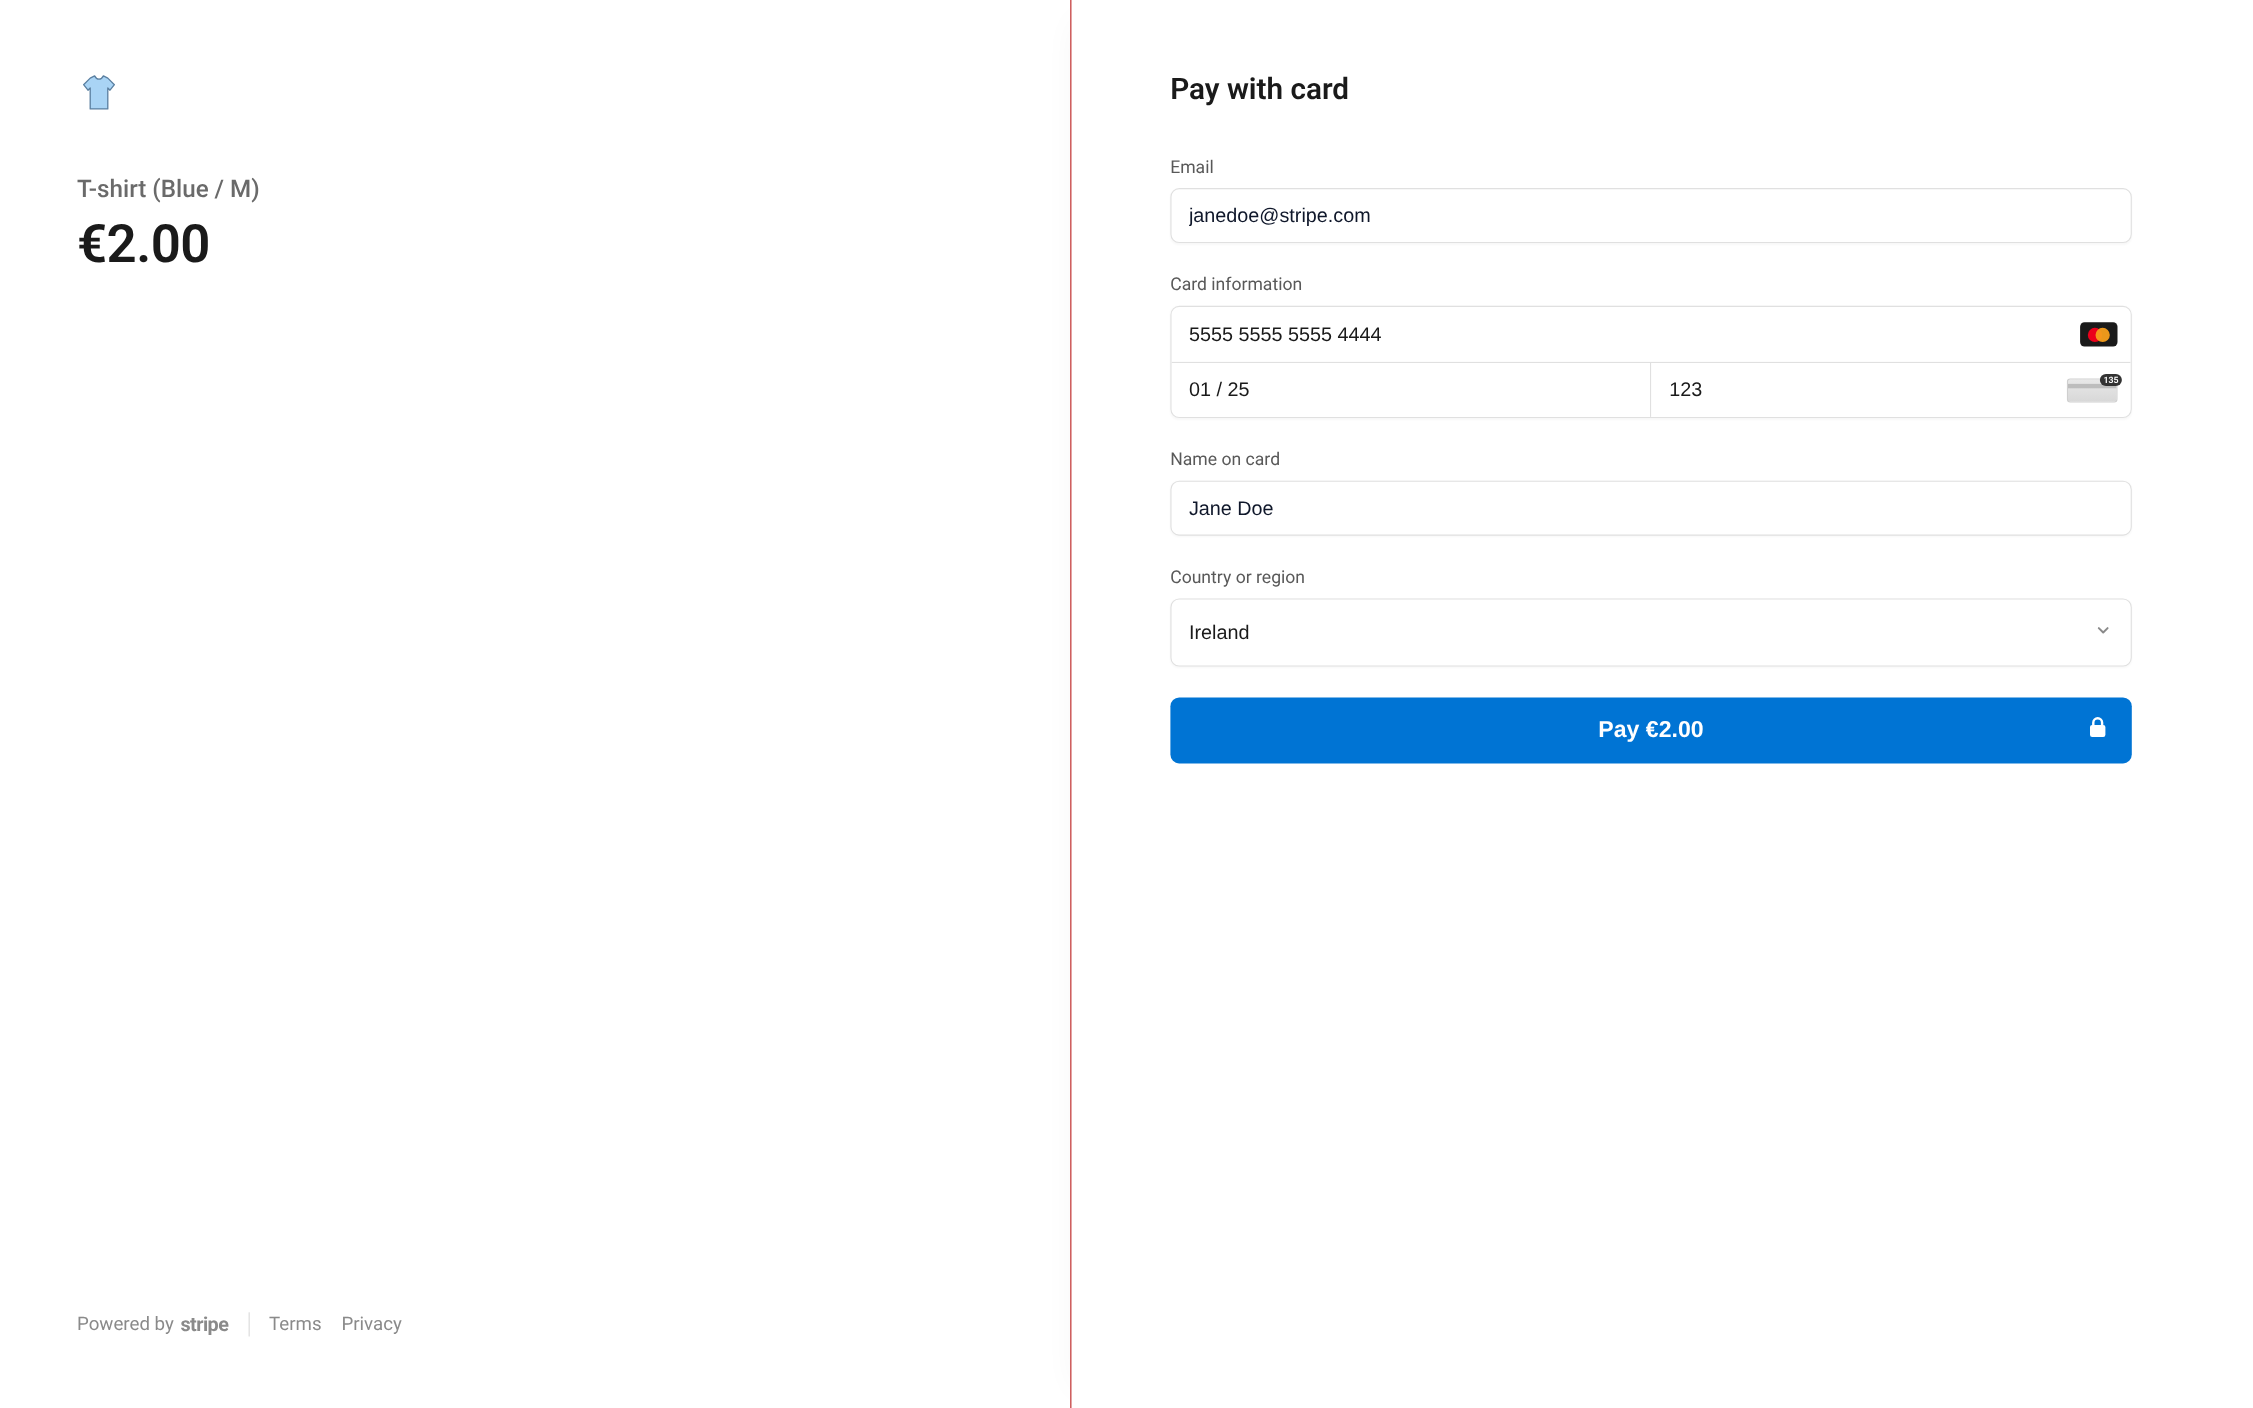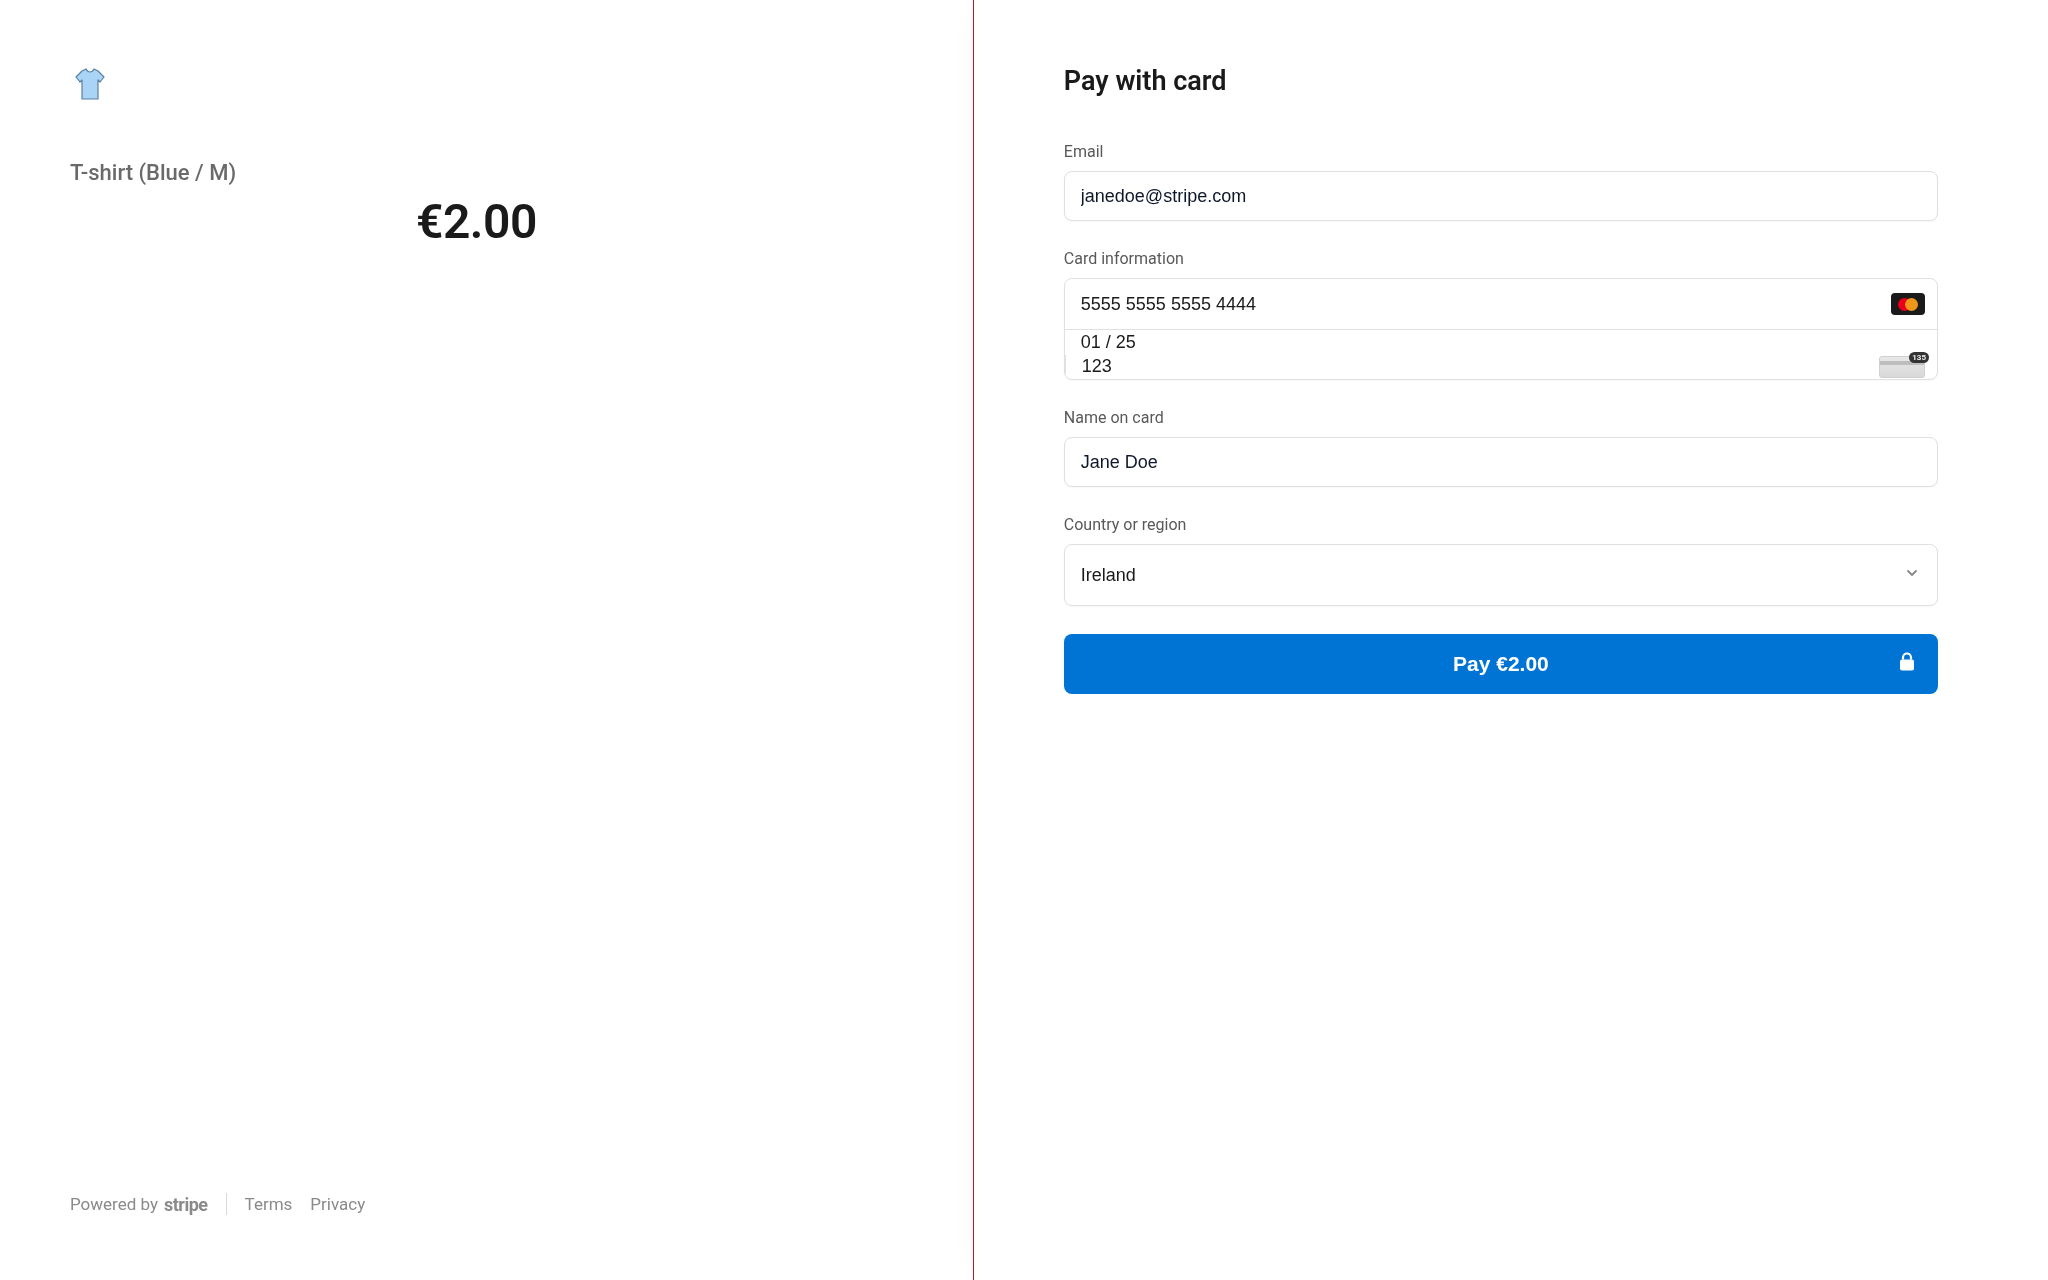--- a/index.html
+++ b/index.html
@@ -33,21 +33,20 @@
     font-size: 22px;
     font-weight: 500;
     color: #6a6a6a;
     margin-bottom: 8px;
   }
   .product-price {
     font-size: 48px;
     font-weight: 600;
     color: #1a1a1a;
     letter-spacing: -0.5px;
-    text-align: center;
   }
   .footer {
     margin-top: auto;
     display: flex;
     align-items: center;
     gap: 18px;
     font-size: 17px;
     color: #8a8a8a;
   }
   .powered {
@@ -107,21 +106,20 @@
     display: flex;
     align-items: center;
     height: 50px;
     padding: 0 16px;
     position: relative;
   }
   .card-row + .card-row-split { border-top: 1px solid #e0e0e0; }
   .card-row-split {
     display: flex;
     height: 50px;
-    flex-direction: column;
   }
   .card-cell {
     flex: 1;
     display: flex;
     align-items: center;
     padding: 0 16px;
     position: relative;
   }
   .card-cell + .card-cell { border-left: 1px solid #e0e0e0; }
   .card-input {

